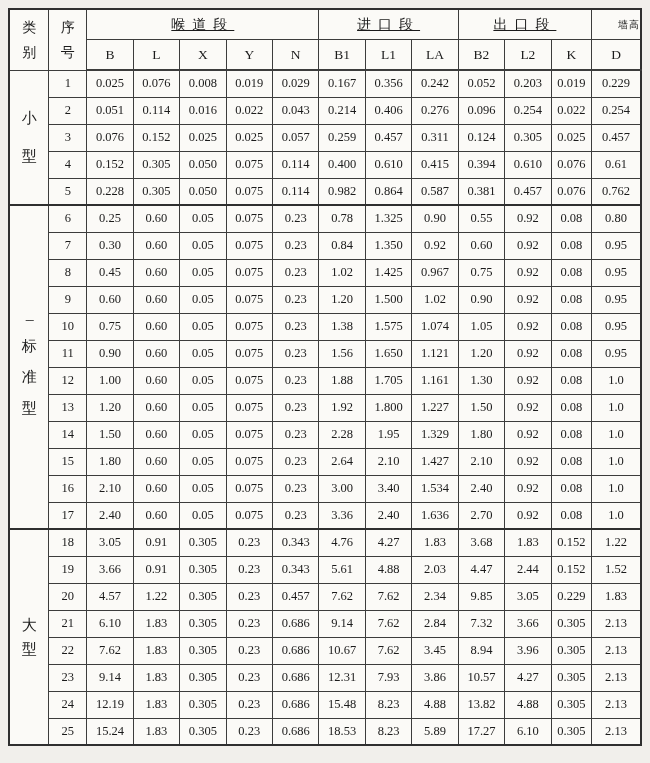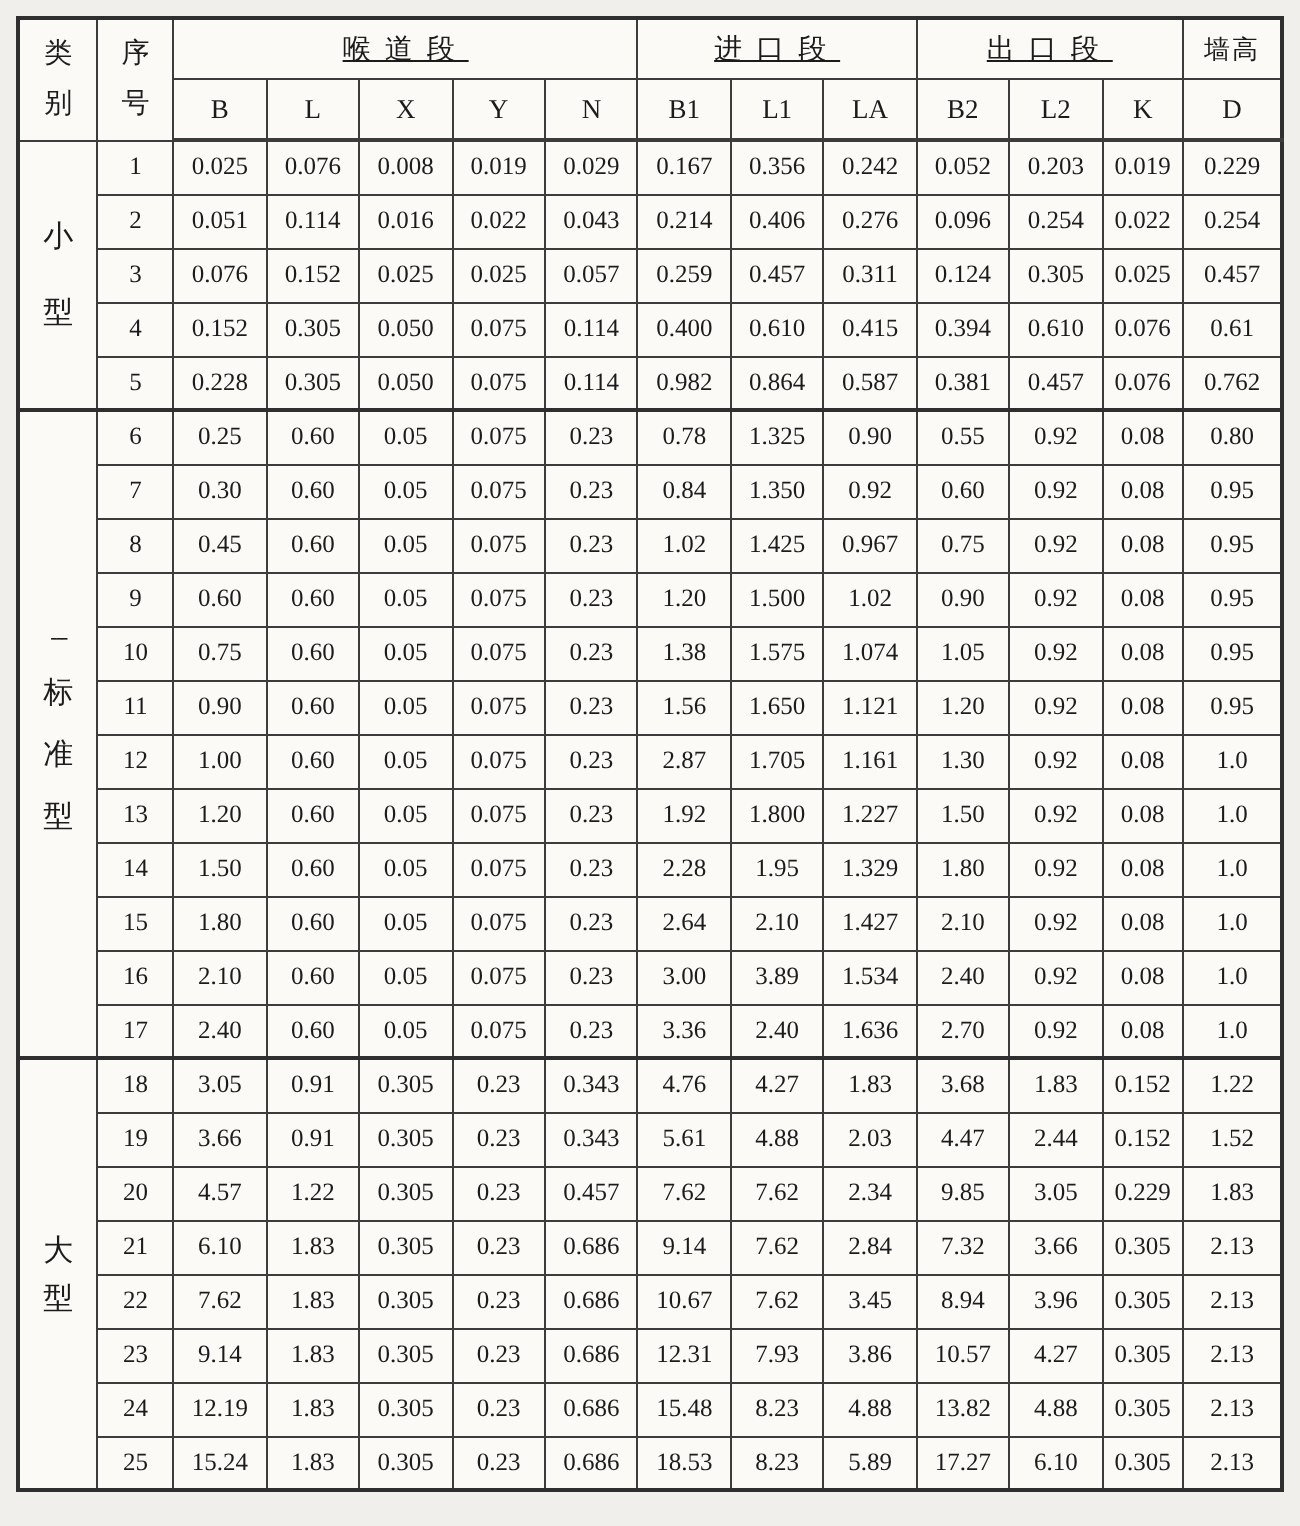--- a/index.html
+++ b/index.html
@@ -17,21 +17,21 @@
     border:2px solid #2f2f2f;
   }
   th,td{
     border:1px solid #3c3c3c;
     text-align:center;vertical-align:middle;
     padding:0;color:#1b1b1b;overflow:hidden;
     font-weight:normal;
   }
   thead tr.grouprow th{height:29px;font-size:14px;}
   thead tr.grouprow th.group-label{letter-spacing:7px;text-decoration:underline;}
-  thead tr.grouprow th.wall-label{letter-spacing:1px;font-size:13px;}
+  thead tr.grouprow th.wall-label{letter-spacing:1px;font-size:10px;text-align:right;}
   thead tr#subhead-row th{height:29px;font-size:13.5px;border-bottom-width:2px;}
   th.vhead{font-size:14px;}
   th.vhead .vch{line-height:25px;}
   tbody tr{height:27px;}
   tbody td.num{font-size:12.5px;}
   tbody tr.section-start td{border-top:2px solid #2f2f2f;}
   td.cat{font-size:15px;}
   td.cat .catch{display:block;}
   td.cat.sec0 .catch{margin:19px 0;}
   td.cat.sec1 .catch{margin:12px 0;}
@@ -265,21 +265,21 @@
           <td class="num">0.08</td>
           <td class="num">0.95</td>
         </tr>
         <tr>
           <td class="num">12</td>
           <td class="num">1.00</td>
           <td class="num">0.60</td>
           <td class="num">0.05</td>
           <td class="num">0.075</td>
           <td class="num">0.23</td>
-          <td class="num">2.87</td>
+          <td class="num">1.88</td>
           <td class="num">1.705</td>
           <td class="num">1.161</td>
           <td class="num">1.30</td>
           <td class="num">0.92</td>
           <td class="num">0.08</td>
           <td class="num">1.0</td>
         </tr>
         <tr>
           <td class="num">13</td>
           <td class="num">1.20</td>
@@ -326,21 +326,21 @@
           <td class="num">1.0</td>
         </tr>
         <tr>
           <td class="num">16</td>
           <td class="num">2.10</td>
           <td class="num">0.60</td>
           <td class="num">0.05</td>
           <td class="num">0.075</td>
           <td class="num">0.23</td>
           <td class="num">3.00</td>
-          <td class="num">3.89</td>
+          <td class="num">3.40</td>
           <td class="num">1.534</td>
           <td class="num">2.40</td>
           <td class="num">0.92</td>
           <td class="num">0.08</td>
           <td class="num">1.0</td>
         </tr>
         <tr>
           <td class="num">17</td>
           <td class="num">2.40</td>
           <td class="num">0.60</td>

